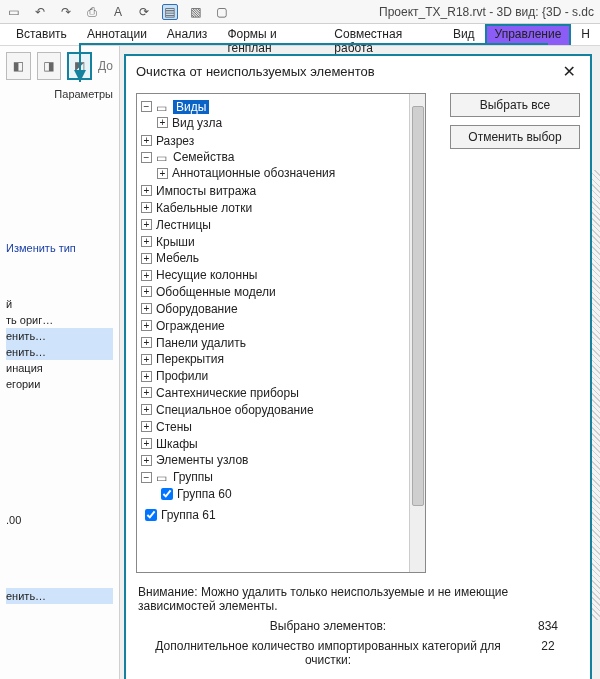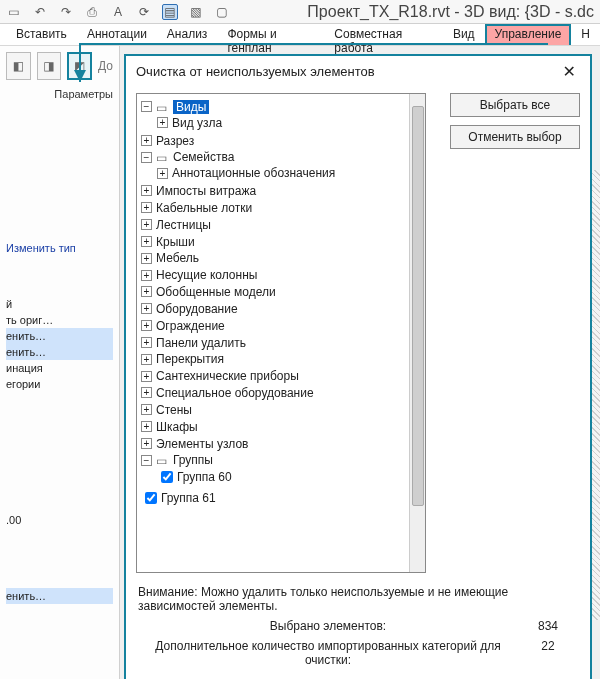--- a/index.html
+++ b/index.html
@@ -31,38 +31,38 @@
   }
   .tb-btn-hl {
     background: #c9e0f7;
     border: 1px solid #2f6fb3;
     padding: 1px 3px;
     border-radius: 2px;
   }
   .title {
     margin-left: auto;
     color: #444;
-    font-size: 16px;
+    font-size: 12px;
     white-space: nowrap;
   }
   
   .menubar {
     height: 22px;
     background: #fff;
     border-bottom: 1px solid #d8d8d8;
     display: flex;
     align-items: stretch;
     padding-left: 6px;
   }
   .menuitem {
     padding: 3px 10px;
     cursor: default;
   }
   .menuitem.active {
-    background: #fca5a5;
+    background: #8b5cf6;
     border: 2px solid #14829e;
     border-bottom: none;
     padding: 1px 8px 3px 8px;
   }
   
   .pane {
     position: absolute;
     left: 0; top: 46px;
     width: 120px;
     height: 633px;
@@ -324,20 +324,21 @@
             <li><span class="exp">+</span><span class="node-label">Кабельные лотки</span></li>
             <li><span class="exp">+</span><span class="node-label">Лестницы</span></li>
             <li><span class="exp">+</span><span class="node-label">Крыши</span></li>
             <li><span class="exp">+</span><span class="node-label">Мебель</span></li>
             <li><span class="exp">+</span><span class="node-label">Несущие колонны</span></li>
             <li><span class="exp">+</span><span class="node-label">Обобщенные модели</span></li>
             <li><span class="exp">+</span><span class="node-label">Оборудование</span></li>
             <li><span class="exp">+</span><span class="node-label">Ограждение</span></li>
             <li><span class="exp">+</span><span class="node-label">Панели удалить</span></li>
             <li><span class="exp">+</span><span class="node-label">Перекрытия</span></li>
+            <li><span class="exp">+</span><span class="node-label">Профили</span></li>
             <li><span class="exp">+</span><span class="node-label">Сантехнические приборы</span></li>
             <li><span class="exp">+</span><span class="node-label">Специальное оборудование</span></li>
             <li><span class="exp">+</span><span class="node-label">Стены</span></li>
             <li><span class="exp">+</span><span class="node-label">Шкафы</span></li>
             <li><span class="exp">+</span><span class="node-label">Элементы узлов</span></li>
             <li><span class="exp">−</span><span class="node-icon">▭</span><span class="node-label">Группы</span><ul>
                 <li><input type="checkbox" class="chk" checked="" style=""><span class="node-label">Группа 60</span></li>
               </ul></li>
             <li><input type="checkbox" class="chk" checked="" style=""><span class="node-label">Группа 61</span></li>
           </ul>

